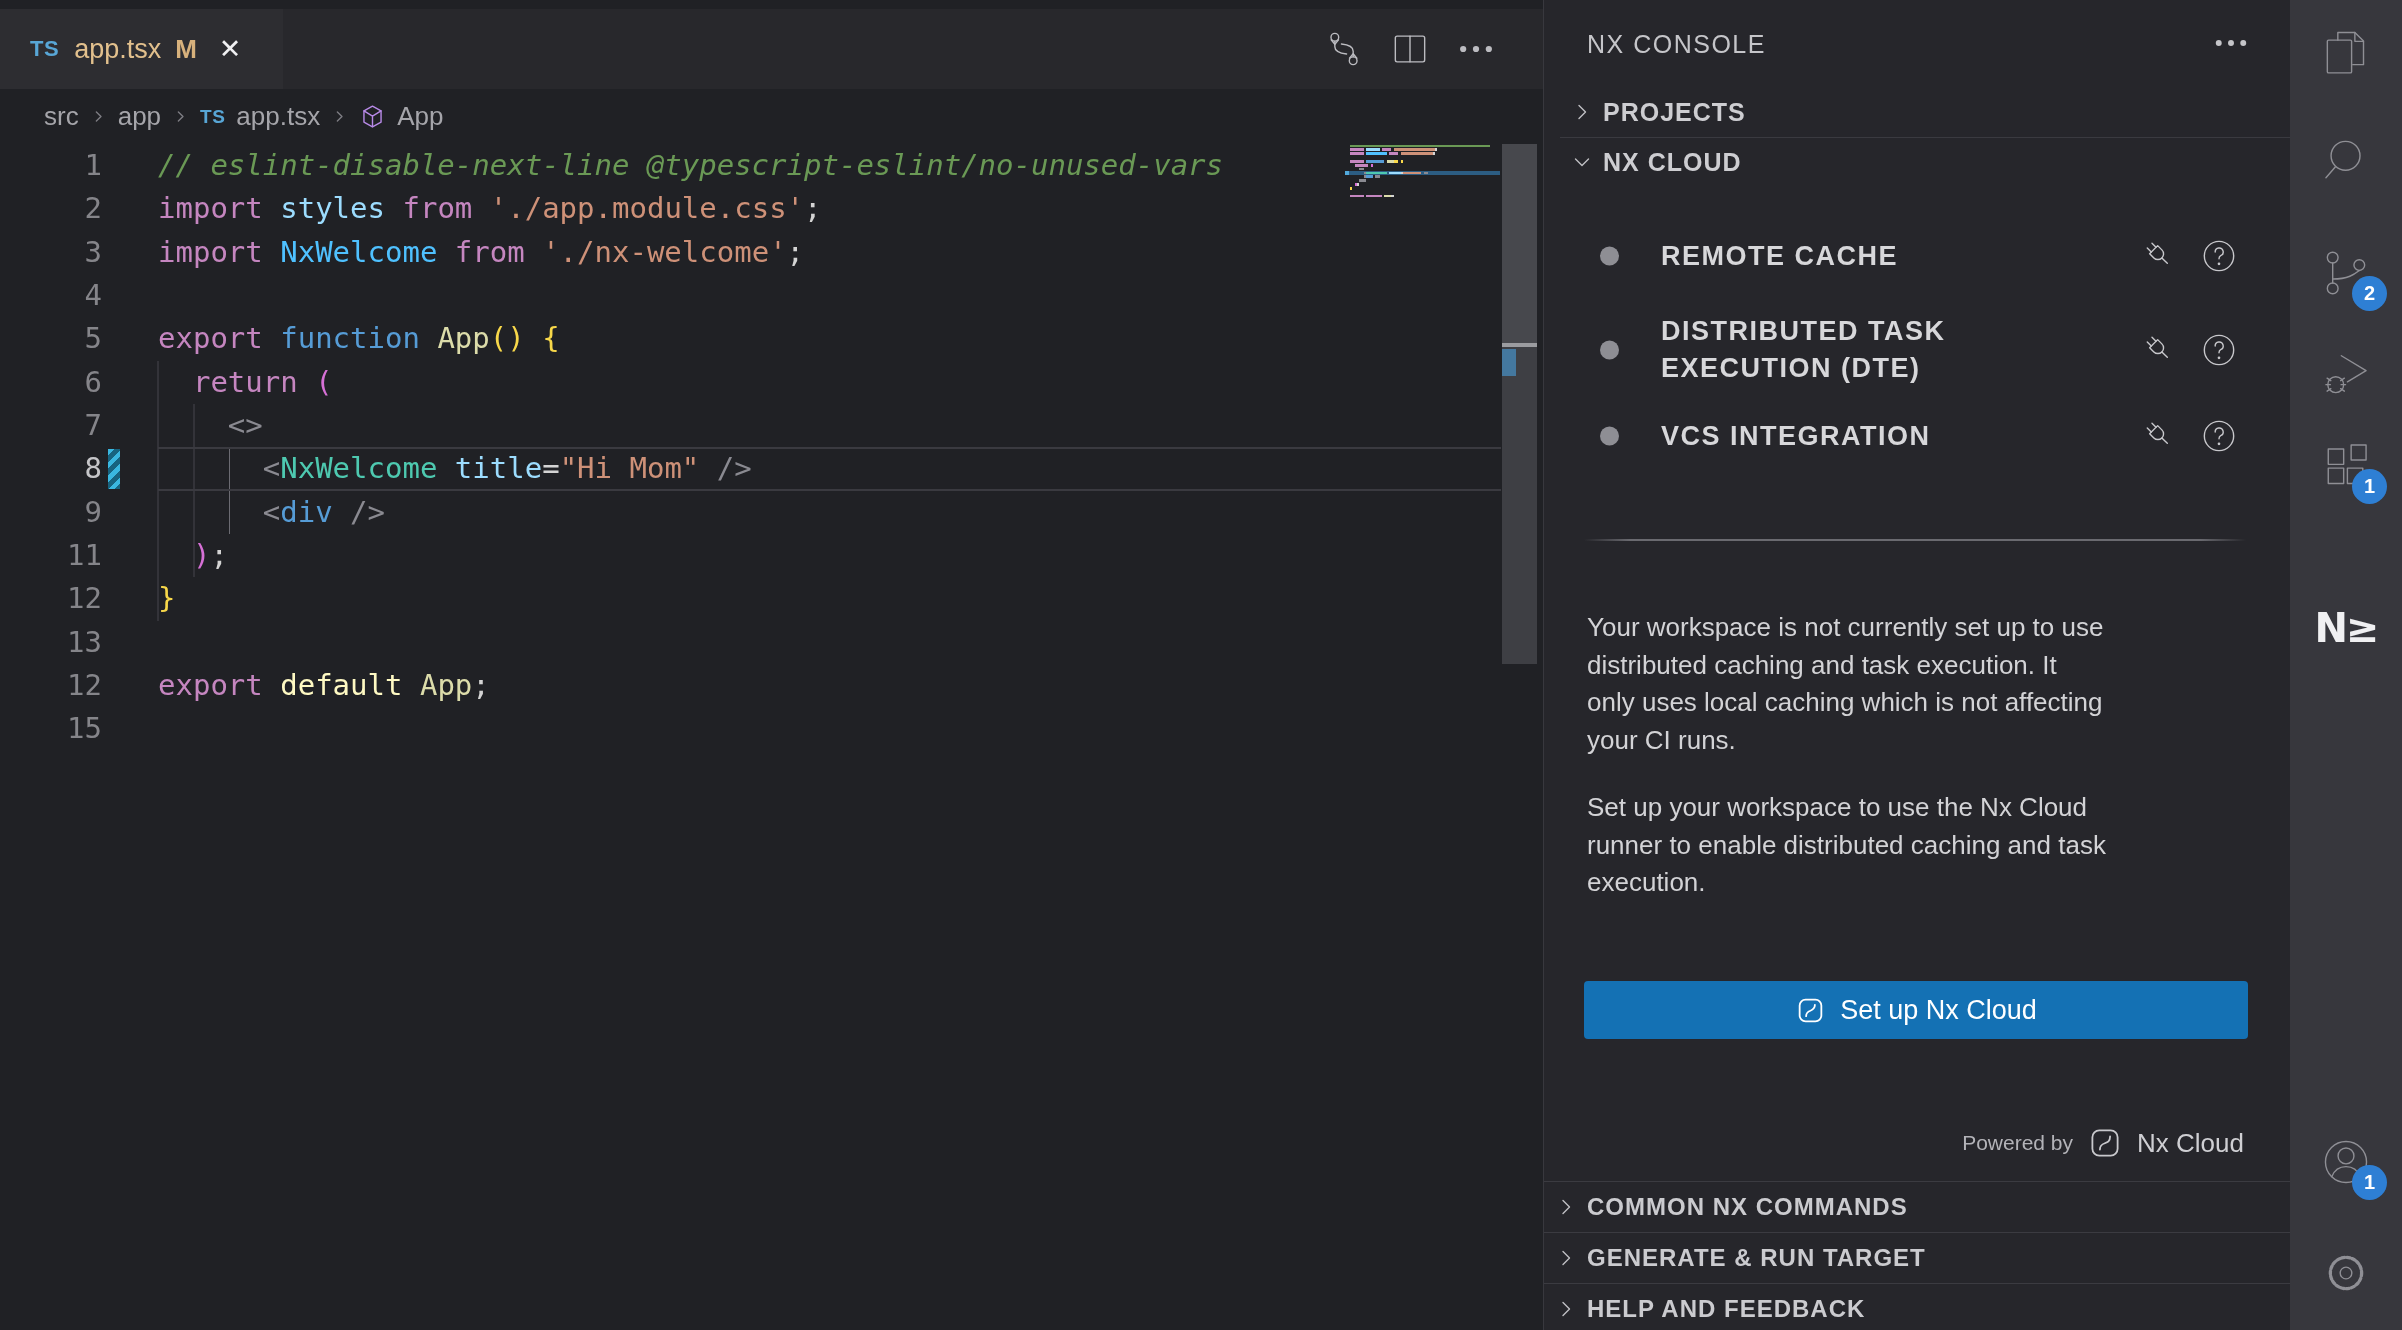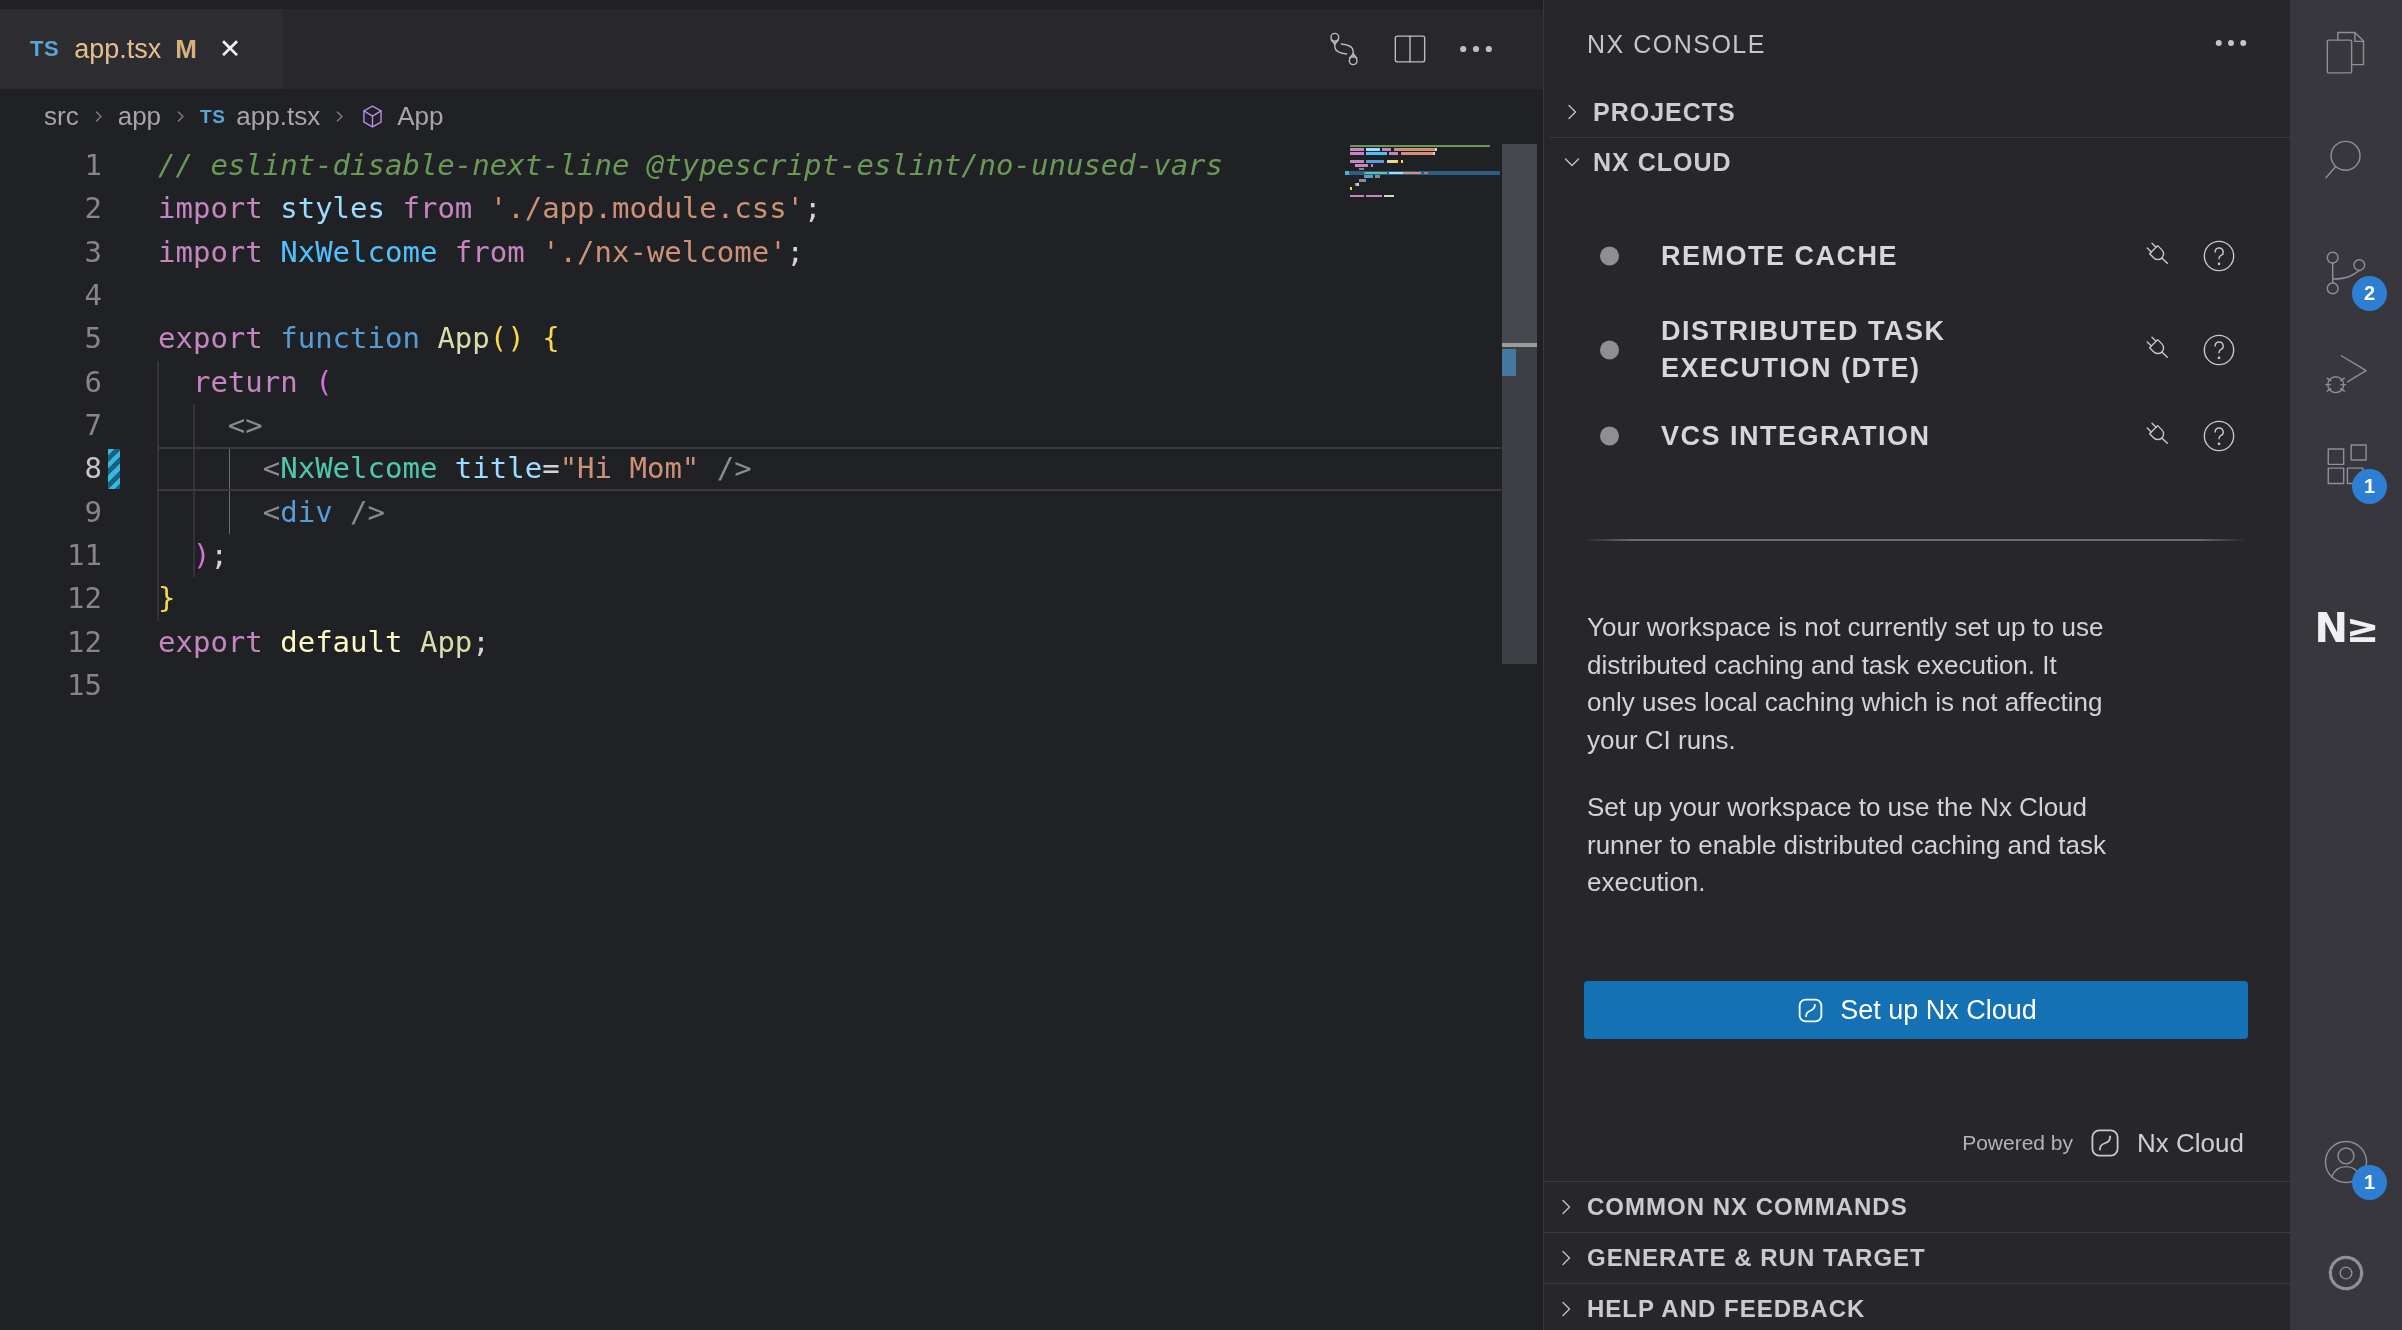--- a/index.html
+++ b/index.html
@@ -54,21 +54,21 @@
   .sb-top{ position:absolute; left:0; top:0; width:35px; height:199px; background:#47484d; }
   .sb-cursor{ position:absolute; left:0; top:199px; width:35px; height:3.5px; background:#9b9ca0; }
   .sb-mod{ position:absolute; left:0; top:205px; width:14px; height:27px; background:#44789f; }
 
   
   .panel{ position:absolute; left:1543px; top:0; width:747px; height:1330px; background:#26262b;
           border-left:1px solid #38383e; }
   .p-header{ position:absolute; left:0; top:0; width:100%; height:88px; }
   .p-title{ position:absolute; left:43px; top:30px; font-size:25px; letter-spacing:1.5px; color:#c5c5c9; }
   .p-more{ position:absolute; right:38px; top:22px; width:42px; height:42px; color:#c5c5c9; cursor:pointer; }
-  .sec-row{ position:absolute; left:6px; width:100%; height:48px; cursor:pointer; }
+  .sec-row{ position:absolute; left:16px; width:100%; height:48px; cursor:pointer; }
   .sec-row .chev{ position:absolute; left:10px; top:50%; transform:translateY(-50%); width:24px; height:24px; color:#c0c0c4; }
   .sec-row .sec-label{ position:absolute; left:43px; top:50%; transform:translateY(-50%);
      font-size:25px; font-weight:bold; letter-spacing:1px; color:#cdcdd1; white-space:nowrap; }
   .row-projects{ top:88px; }
   .row-nxcloud{ top:137px; border-top:1px solid #3a3a40; }
 
   .cloud-item{ position:absolute; left:4px; width:100%; cursor:default; }
   .ci-dot{ position:absolute; left:52px; top:50%; transform:translateY(-50%); width:19px; height:19px;
      border-radius:50%; background:#8e8e94; }
   .ci-label{ position:absolute; left:113px; top:50%; transform:translateY(-50%);
@@ -188,20 +188,21 @@
         <div class="line"><span class="num">2</span><span class="content"><span style="color: rgb(197, 134, 192);">import</span><span style="color: rgb(212, 212, 212);"> </span><span style="color: rgb(156, 220, 254);">styles</span><span style="color: rgb(212, 212, 212);"> </span><span style="color: rgb(197, 134, 192);">from</span><span style="color: rgb(212, 212, 212);"> </span><span style="color: rgb(206, 145, 120);">'./app.module.css'</span><span style="color: rgb(212, 212, 212);">;</span></span></div>
         <div class="line"><span class="num">3</span><span class="content"><span style="color: rgb(197, 134, 192);">import</span><span style="color: rgb(212, 212, 212);"> </span><span style="color: rgb(79, 193, 255);">NxWelcome</span><span style="color: rgb(212, 212, 212);"> </span><span style="color: rgb(197, 134, 192);">from</span><span style="color: rgb(212, 212, 212);"> </span><span style="color: rgb(206, 145, 120);">'./nx-welcome'</span><span style="color: rgb(212, 212, 212);">;</span></span></div>
         <div class="line"><span class="num">4</span><span class="content"></span></div>
         <div class="line"><span class="num">5</span><span class="content"><span style="color: rgb(197, 134, 192);">export</span><span style="color: rgb(212, 212, 212);"> </span><span style="color: rgb(86, 156, 214);">function</span><span style="color: rgb(212, 212, 212);"> </span><span style="color: rgb(220, 220, 170);">App</span><span style="color: rgb(248, 216, 74);">(</span><span style="color: rgb(248, 216, 74);">)</span><span style="color: rgb(212, 212, 212);"> </span><span style="color: rgb(248, 216, 74);">{</span></span></div>
         <div class="line"><span class="num">6</span><span class="content"><span style="color: rgb(212, 212, 212);">  </span><span style="color: rgb(197, 134, 192);">return</span><span style="color: rgb(212, 212, 212);"> </span><span style="color: rgb(214, 112, 214);">(</span></span></div>
         <div class="line"><span class="num">7</span><span class="content"><span style="color: rgb(212, 212, 212);">    </span><span style="color: rgb(138, 138, 145);">&lt;&gt;</span></span></div>
         <div class="line current"><div class="mod-marker"></div><span class="num">8</span><span class="content"><span style="color: rgb(212, 212, 212);">      </span><span style="color: rgb(138, 138, 145);">&lt;</span><span style="color: rgb(78, 201, 176);">NxWelcome</span><span style="color: rgb(212, 212, 212);"> </span><span style="color: rgb(156, 220, 254);">title</span><span style="color: rgb(212, 212, 212);">=</span><span style="color: rgb(206, 145, 120);">"Hi Mom"</span><span style="color: rgb(212, 212, 212);"> </span><span style="color: rgb(138, 138, 145);">/&gt;</span></span></div>
         <div class="line"><span class="num">9</span><span class="content"><span style="color: rgb(212, 212, 212);">      </span><span style="color: rgb(138, 138, 145);">&lt;</span><span style="color: rgb(86, 156, 214);">div</span><span style="color: rgb(212, 212, 212);"> </span><span style="color: rgb(138, 138, 145);">/&gt;</span></span></div>
         <div class="line"><span class="num">11</span><span class="content"><span style="color: rgb(212, 212, 212);">  </span><span style="color: rgb(214, 112, 214);">)</span><span style="color: rgb(212, 212, 212);">;</span></span></div>
         <div class="line"><span class="num">12</span><span class="content"><span style="color: rgb(248, 216, 74);">}</span></span></div>
+        <div class="line"><span class="num">13</span><span class="content"></span></div>
         <div class="line"><span class="num">12</span><span class="content"><span style="color: rgb(197, 134, 192);">export</span><span style="color: rgb(212, 212, 212);"> </span><span style="color: #fef9c3;">default</span><span style="color: rgb(212, 212, 212);"> </span><span style="color: rgb(220, 220, 170);">App</span><span style="color: rgb(212, 212, 212);">;</span></span></div>
         <div class="line"><span class="num">15</span><span class="content"></span></div>
       </div>
 
     <div class="minimap" id="minimap">
         <div class="mm-row">
           <span class="mm-seg" style="width: 140.3px; background: rgb(106, 153, 85);"></span>
         </div>
         <div class="mm-row">
           <span class="mm-seg" style="width: 13.8px; background: rgb(197, 134, 192);"></span>

